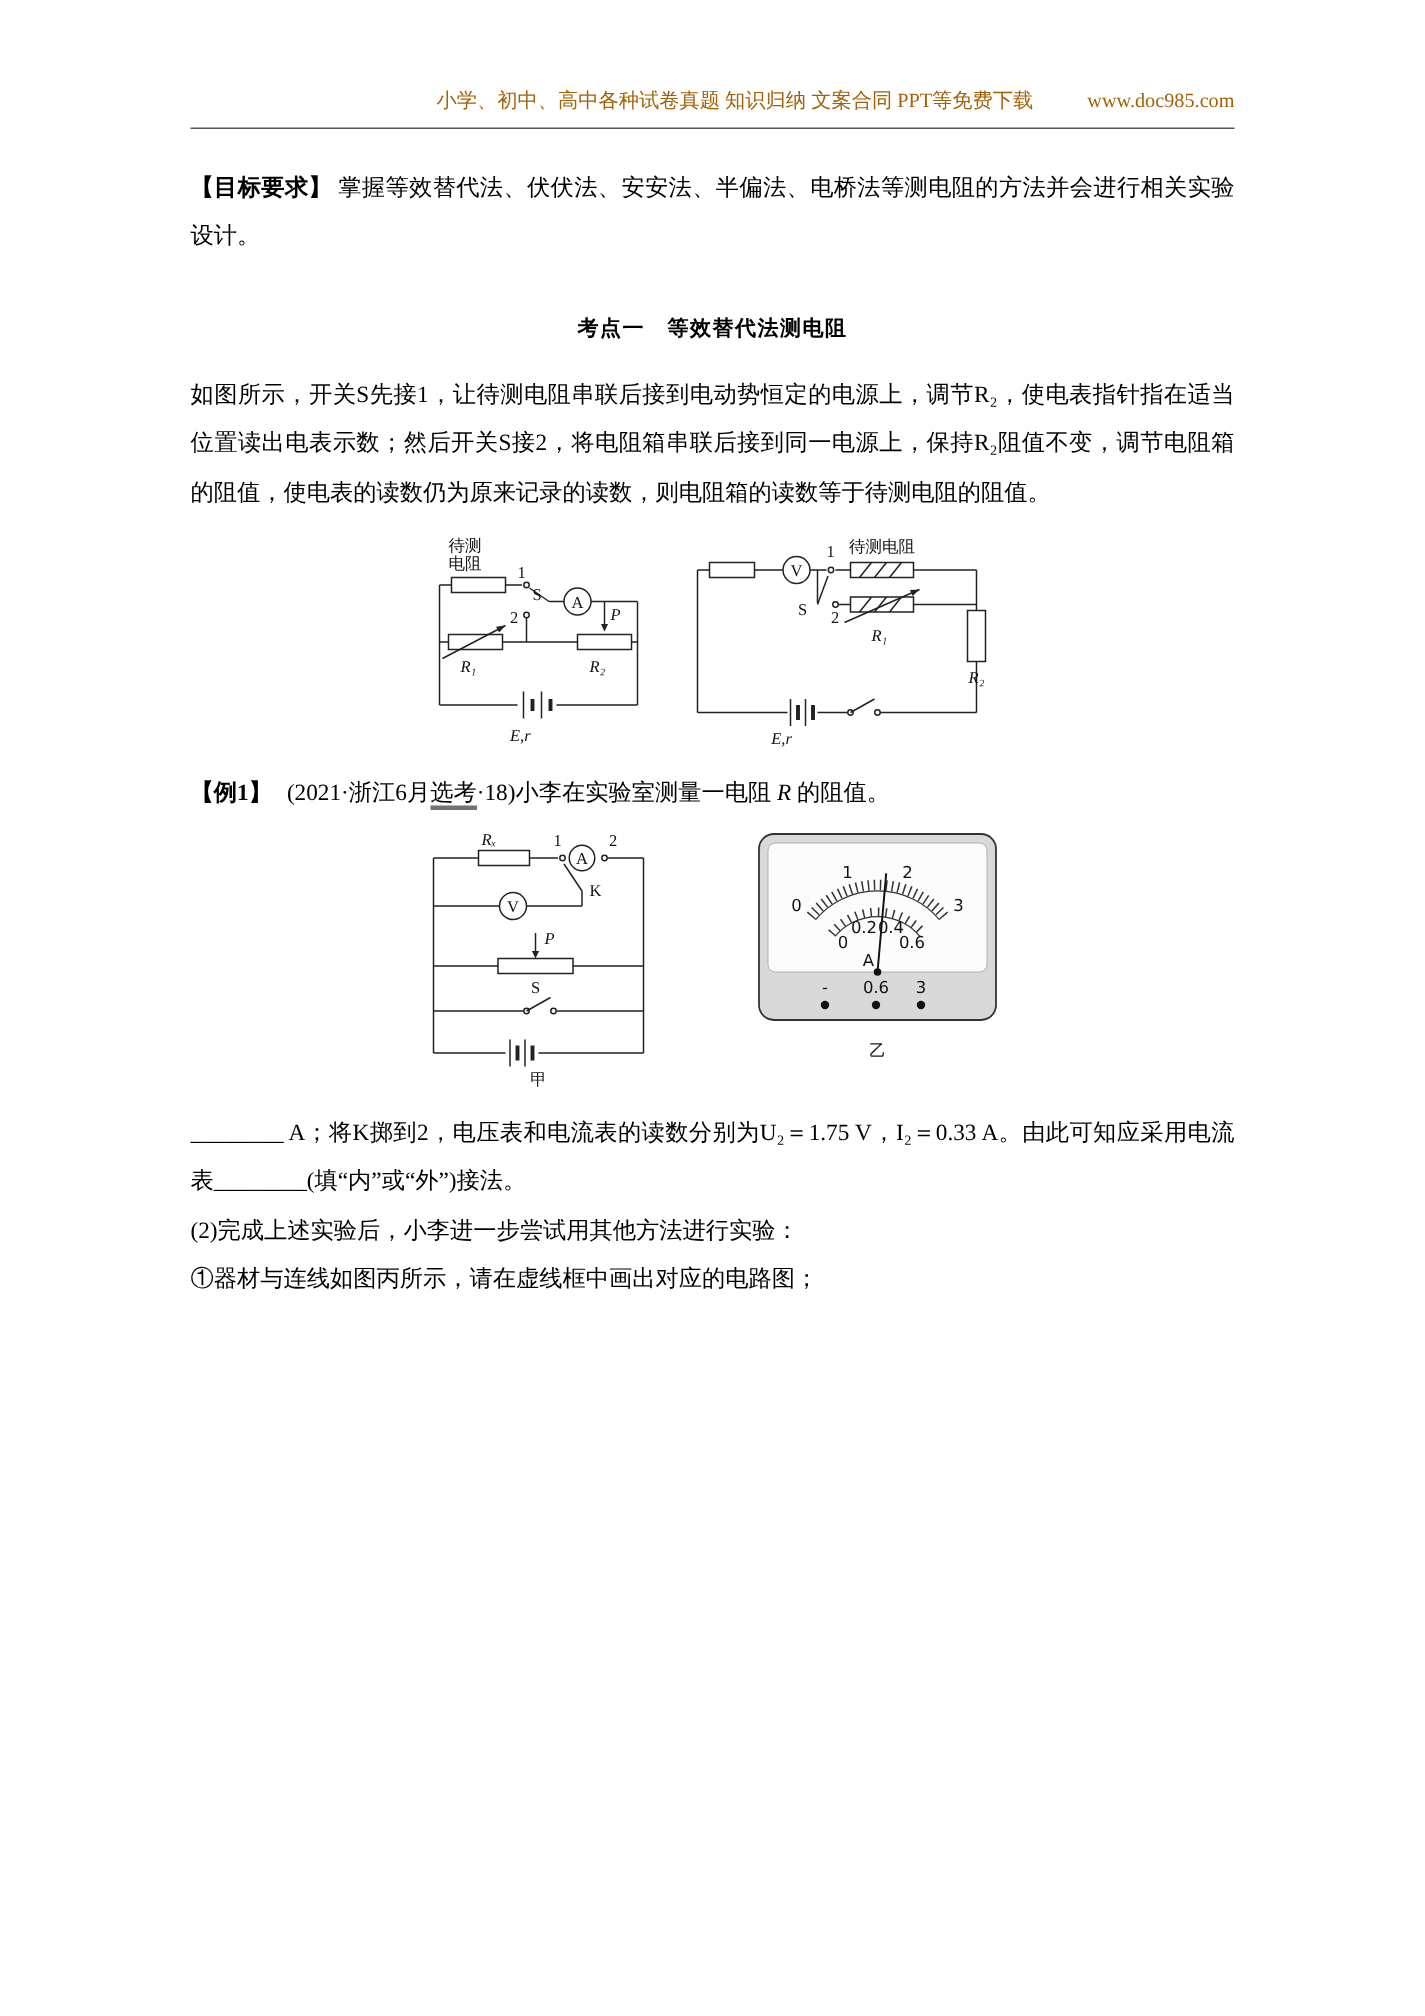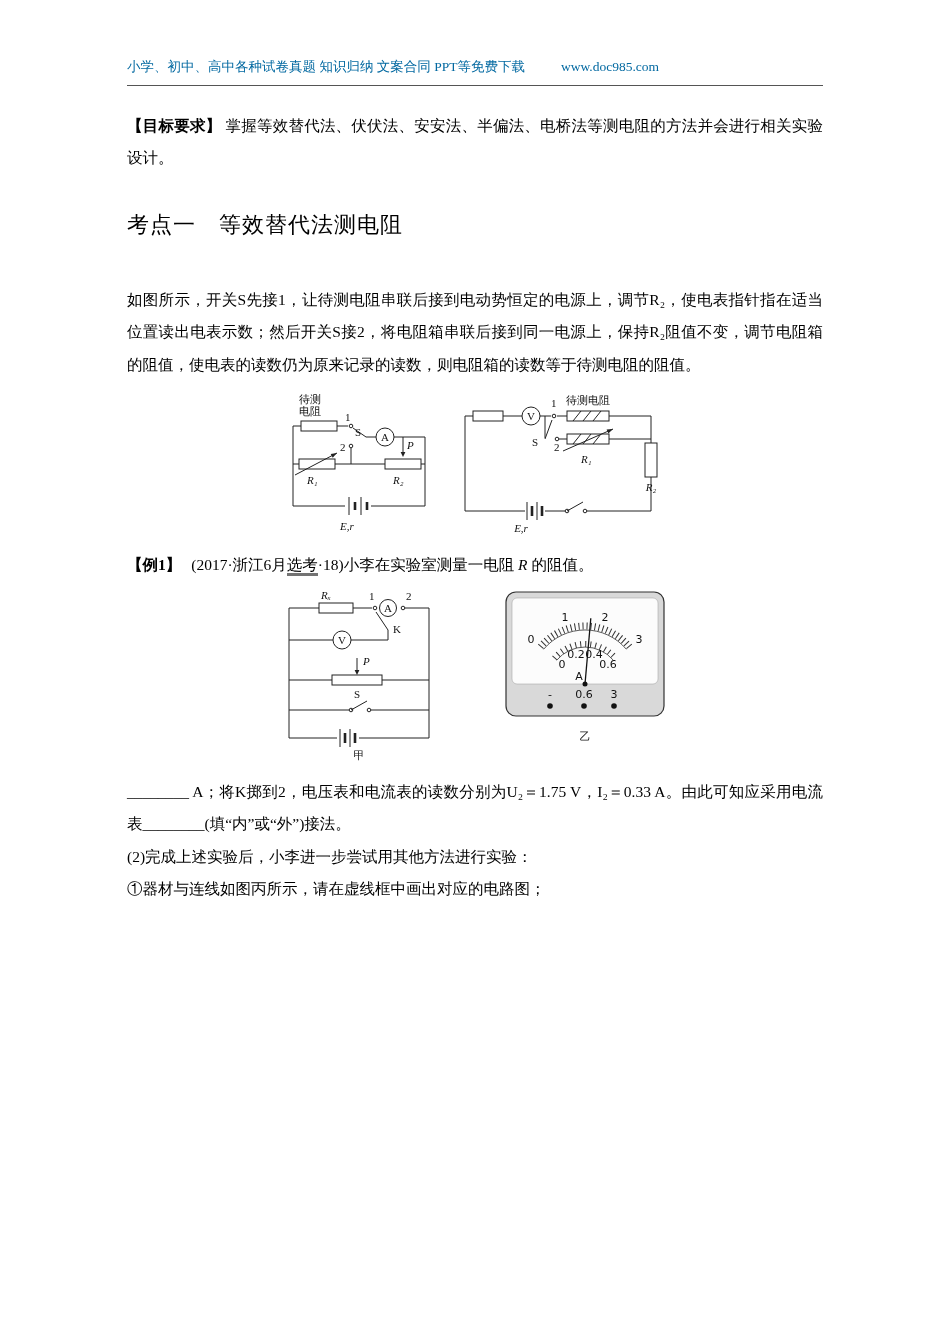--- a/index.html
+++ b/index.html
@@ -4,31 +4,31 @@
 <style>
   * { margin:0; padding:0; box-sizing:border-box; }
   html,body { background:#fff; }
   body {
     width:950px; height:1344px;
     font-family:"Liberation Serif","DejaVu Serif",serif;
     color:#000;
   }
   .page { width:950px; height:1344px; padding:58px 127px 0 127px; position:relative; overflow:hidden; }
 
-  .header { display:flex; justify-content:flex-start; align-items:baseline; gap:36px;
-            font-size:13.5px; color:#0369a1; padding-bottom:9px; border-bottom:1px solid #555; }
+  .header { display:flex; justify-content:flex-end; align-items:baseline; gap:36px;
+            font-size:13.5px; color:#a16207; padding-bottom:9px; border-bottom:1px solid #555; }
 
   .doc-title { text-align:center; font-size:23px; font-weight:bold; margin-top:72px; letter-spacing:1px; }
 
   .objective { margin-top:24px; font-size:15.5px; line-height:2.05; text-align:justify; }
   .objective .tag { font-weight:bold; }
 
-  .h2 { text-align:left; font-size:22px; font-weight:normal; margin-top:36px; letter-spacing:1px; }
-
-  .para { margin-top:44px; font-size:15.5px; line-height:2.1; text-align:justify; }
+  .h2 { text-align:center; font-size:14px; font-weight:bold; margin-top:36px; letter-spacing:1px; }
+
+  .para { margin-top:20px; font-size:15.5px; line-height:2.1; text-align:justify; }
 
   .figrow { display:flex; justify-content:center; align-items:flex-end; margin-top:10px; }
   .figrow2 { display:flex; justify-content:center; align-items:flex-start; gap:46px; margin-top:6px; }
 
   .ex-line { margin-top:10px; font-size:15.5px; line-height:2.1; }
   .ex-line .tag { font-weight:bold; margin-right:10px; }
   .ex-line .u { border-bottom:3px solid #737373; }
   .ex-line .var { font-style:italic; }
 
   .line-block { font-size:15.5px; line-height:2.1; text-align:justify; }
@@ -121,21 +121,21 @@
       <text x="133" y="13" text-anchor="middle" font-size="10">待测电阻</text>
       <text x="77" y="55">S</text>
       <text x="99" y="60">2</text>
       <text x="126" y="72" class="it">R₁</text>
       <text x="196" y="100" text-anchor="middle" class="it">R₂</text>
       <text x="66" y="141" text-anchor="middle" class="it">E,r</text>
     </svg>
   </div>
 
   <div class="ex-line">
-    <span class="tag">【例1】</span><span>(2017·浙江6月</span><span class="u">选考</span><span>·18)小李在实验室测量一电阻 </span><span class="var">R</span><span> 的阻值。</span>
+    <span class="tag">【例1】</span><span>(2021·浙江6月</span><span class="u">选考</span><span>·18)小李在实验室测量一电阻 </span><span class="var">R</span><span> 的阻值。</span>
   </div>
 
   <div class="figrow2">
 
     <svg width="175" height="174" viewBox="0 0 175 174">
       <path class="wire" d="M12,20 H42 M76,20 H95 M128,20 H152 M12,20 V150 M152,20 V150 M111,42 V52 M12,52 H56 M74,52 H111 M12,92 H55 M105,92 H152 M12,122 H72 M94,122 H152 M12,150 H60 M82,150 H152 M80,70 V82"></path>
       <rect class="comp" x="42" y="15" width="34" height="10"></rect>
       <circle class="comp" cx="111" cy="20" r="8.5"></circle>
       <circle class="contact" cx="98" cy="20" r="1.8"></circle>
       <circle class="contact" cx="126" cy="20" r="1.8"></circle>

